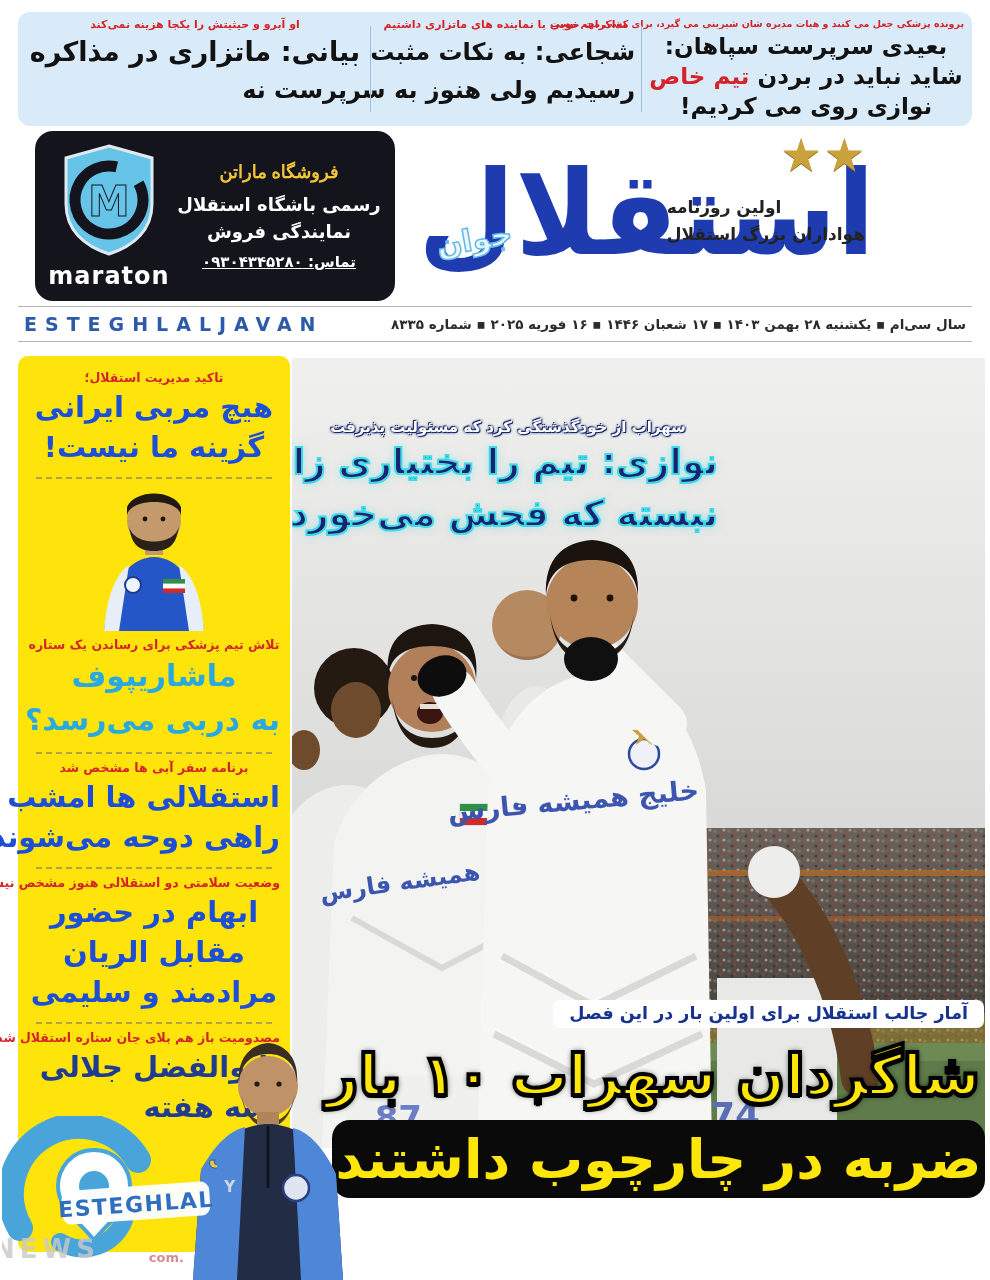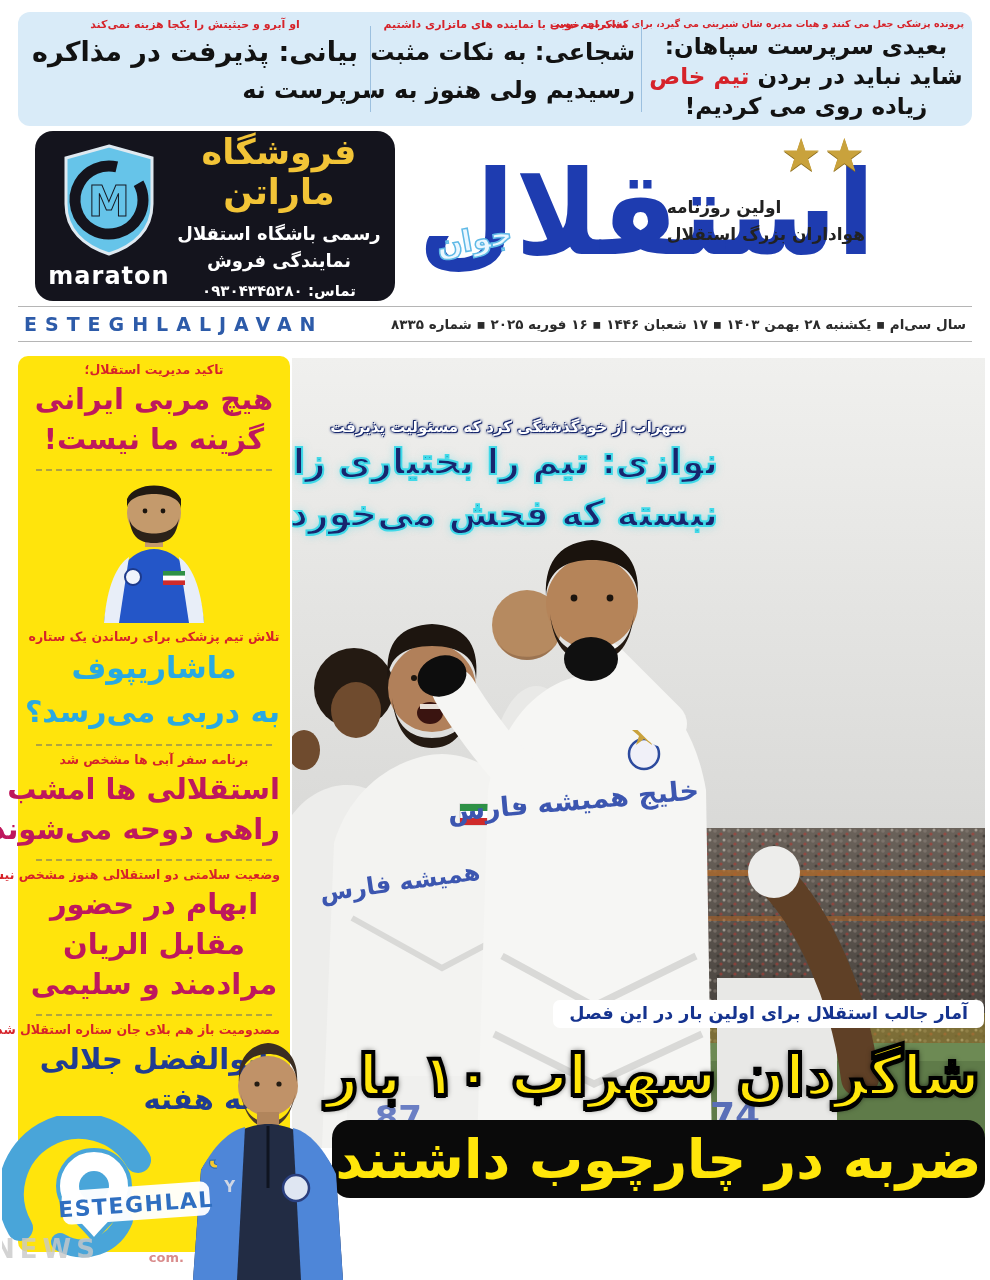--- a/index.html
+++ b/index.html
@@ -20,44 +20,44 @@
   .tcol-m .hline{font-size:24px;line-height:38px;}
   .tcol-l .hline{font-size:27px;line-height:38px;}
   .red{color:#d6232a;}
   
   .maraton{position:absolute;left:35px;top:131px;width:360px;height:170px;background:#14141d;
            border-radius:18px;display:flex;flex-direction:row-reverse;align-items:center;
            box-sizing:border-box;padding:8px 10px;}
   .m-left{width:128px;text-align:center;}
   .m-brand{color:#ffffff;font-weight:bold;font-size:24px;letter-spacing:1px;margin-top:-2px;}
   .m-right{flex:1;text-align:center;color:#fff;}
-  .m-title{color:#f2c437;font-size:35px;font-weight:bold;margin-bottom:8px;}
+  .m-title{color:#f2c437;font-size:18px;font-weight:bold;margin-bottom:8px;font-family:Liberation Serif, serif;}
   .m-line{font-size:18px;font-weight:bold;line-height:27px;}
-  .m-phone{font-size:15px;font-weight:bold;margin-top:8px;}
+  .m-phone{font-size:15px;font-weight:bold;margin-top:8px;text-decoration:underline;}
   
   .masthead{position:absolute;left:400px;top:126px;width:585px;height:178px;}
   .logo-big{position:absolute;left:18px;top:2px;font-size:112px;line-height:170px;font-weight:bold;
             color:#1e3cb0;transform:scaleY(1.04);}
   .logo-badge{position:absolute;left:36px;top:96px;font-size:30px;font-weight:bold;color:#eaf7ff;
               -webkit-text-stroke:1.5px #5fb9e6;transform:rotate(-10deg);}
   .stars{position:absolute;right:118px;top:2px;font-size:46px;color:#c9a23c;letter-spacing:2px;
          text-shadow:0 1px 0 #8a6c1e;}
   .tagline{position:absolute;right:120px;top:68px;text-align:left;font-size:17px;font-weight:bold;
            color:#222;line-height:27px;}
   
   .dateline{position:absolute;left:18px;top:306px;width:954px;height:32px;direction:ltr;
             border-top:1.5px solid #b5b5b5;border-bottom:1.5px solid #b5b5b5;display:flex;
             align-items:center;justify-content:space-between;box-sizing:border-box;padding:17px 6px;}
   .dl-latin{color:#2d5ba9;font-weight:bold;font-size:19px;letter-spacing:8px;}
   .dl-fa{direction:rtl;font-size:13.5px;font-weight:bold;color:#2b2b2b;}
   
   .sidebar{position:absolute;left:18px;top:356px;width:272px;height:896px;background:#ffe40c;
-           border-radius:10px;text-align:center;box-sizing:border-box;padding:0 10px 0;z-index:1;}
+           border-radius:10px;text-align:center;box-sizing:border-box;padding:8px 10px 0;z-index:1;}
   .s-kick{font-size:12.5px;font-weight:bold;color:#d6232a;margin:6px 0 2px;white-space:nowrap;}
-  .s-head{font-size:29px;font-weight:bold;color:#be185d;line-height:40px;white-space:nowrap;}
+  .s-head{font-size:29px;font-weight:bold;color:#1d4ed8;line-height:40px;white-space:nowrap;}
   .s-head.cyan{color:#2aa9e1;line-height:44px;font-size:30px;}
   .s-head.navy{color:#1e3a8f;color:#203c92;}
   .s-dash{border-top:2.5px dashed #6f6f6f;opacity:.55;margin:10px 8px 2px;}
   .s-photo{height:150px;margin-top:2px;}
   .s-right{text-align:right;padding-right:10px;}
   
   .photo{position:absolute;left:292px;top:358px;width:693px;height:790px;overflow:hidden;
          background:linear-gradient(#efefed,#dcdcda);}
   .scene{position:absolute;left:0;top:0;}
   .ph-head{position:absolute;left:6px;top:60px;width:420px;text-align:center;z-index:2;}
@@ -82,32 +82,32 @@
 </head>
 <body>
 
 <div id="page">
 
   <header class="topbox">
     <div class="tcol tcol-r">
       <div class="kick">پرونده پزشکی جعل می کنند و هیات مدیره شان شیرینی می گیرد، برای کسی مهم نیست</div>
       <div class="hline">بعیدی سرپرست سپاهان:</div>
       <div class="hline"><span>شاید نباید در بردن </span><span class="red">تیم خاص</span></div>
-      <div class="hline">زیاده روی می کردیم!</div>
+      <div class="hline">نوازی روی می کردیم!</div>
     </div>
     <div class="tsep"></div>
     <div class="tcol tcol-m">
       <div class="kick">مذاکرات خوبی با نماینده های ماتزاری داشتیم</div>
       <div class="hline">شجاعی: به نکات مثبت</div>
       <div class="hline">رسیدیم ولی هنوز به سرپرست نه</div>
     </div>
     <div class="tsep"></div>
     <div class="tcol tcol-l">
       <div class="kick">او آبرو و حیثیتش را یکجا هزینه نمی‌کند</div>
-      <div class="hline">بیانی: پذیرفت در مذاکره</div>
+      <div class="hline">بیانی: ماتزاری در مذاکره</div>
     </div>
   </header>
 
   <div class="maraton">
     <div class="m-left">
       <svg width="110" height="118" viewBox="0 0 110 118">
         <path d="M55,4 L98,16 L98,62 C98,88 80,104 55,112 C30,104 12,88 12,62 L12,16 Z" fill="#66c4e9" stroke="#dfe9f0" stroke-width="3"></path>
         <circle cx="55" cy="58" r="34" fill="none" stroke="#14141d" stroke-width="11" stroke-dasharray="150 28" transform="rotate(30 55 58)"></circle>
         <text x="55" y="74" text-anchor="middle" font-family="DejaVu Sans,sans-serif" font-size="42" font-weight="bold" fill="#66c4e9" stroke="#14141d" stroke-width="1">M</text>
       </svg>

